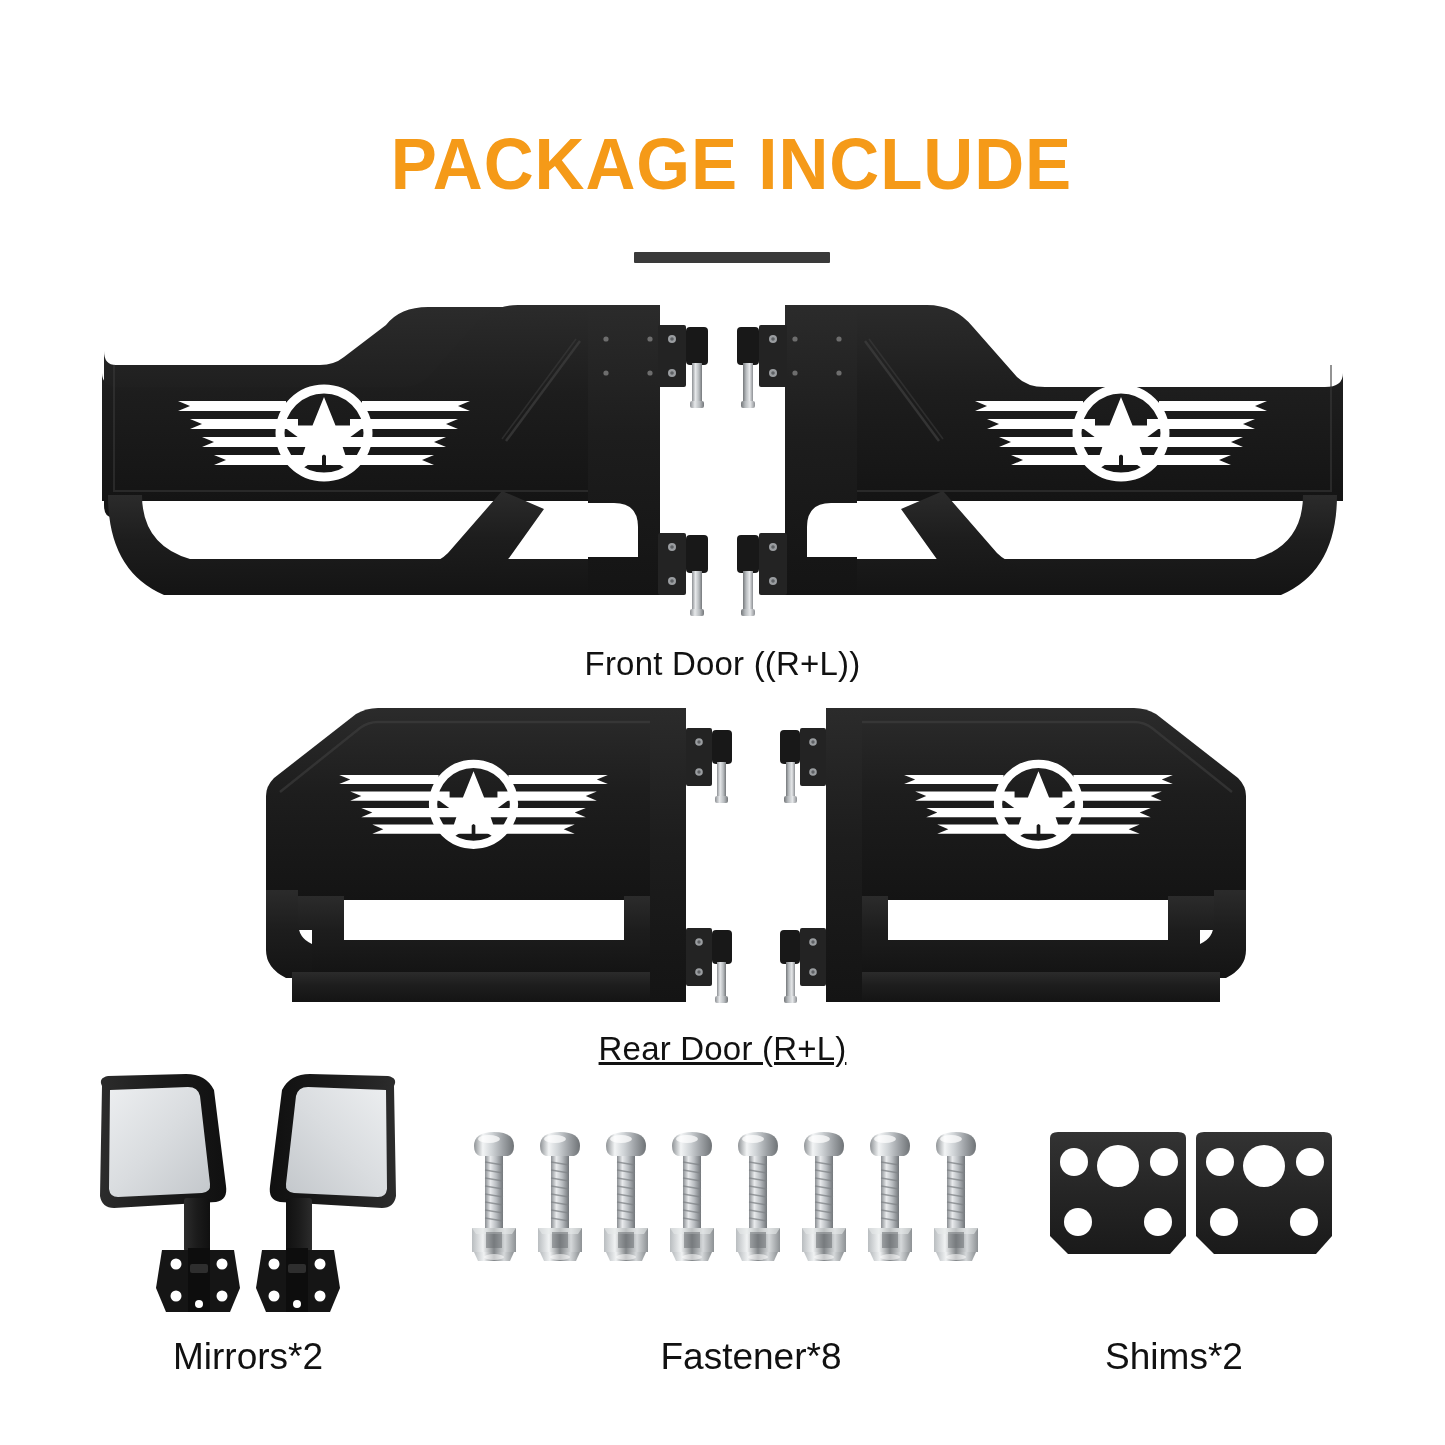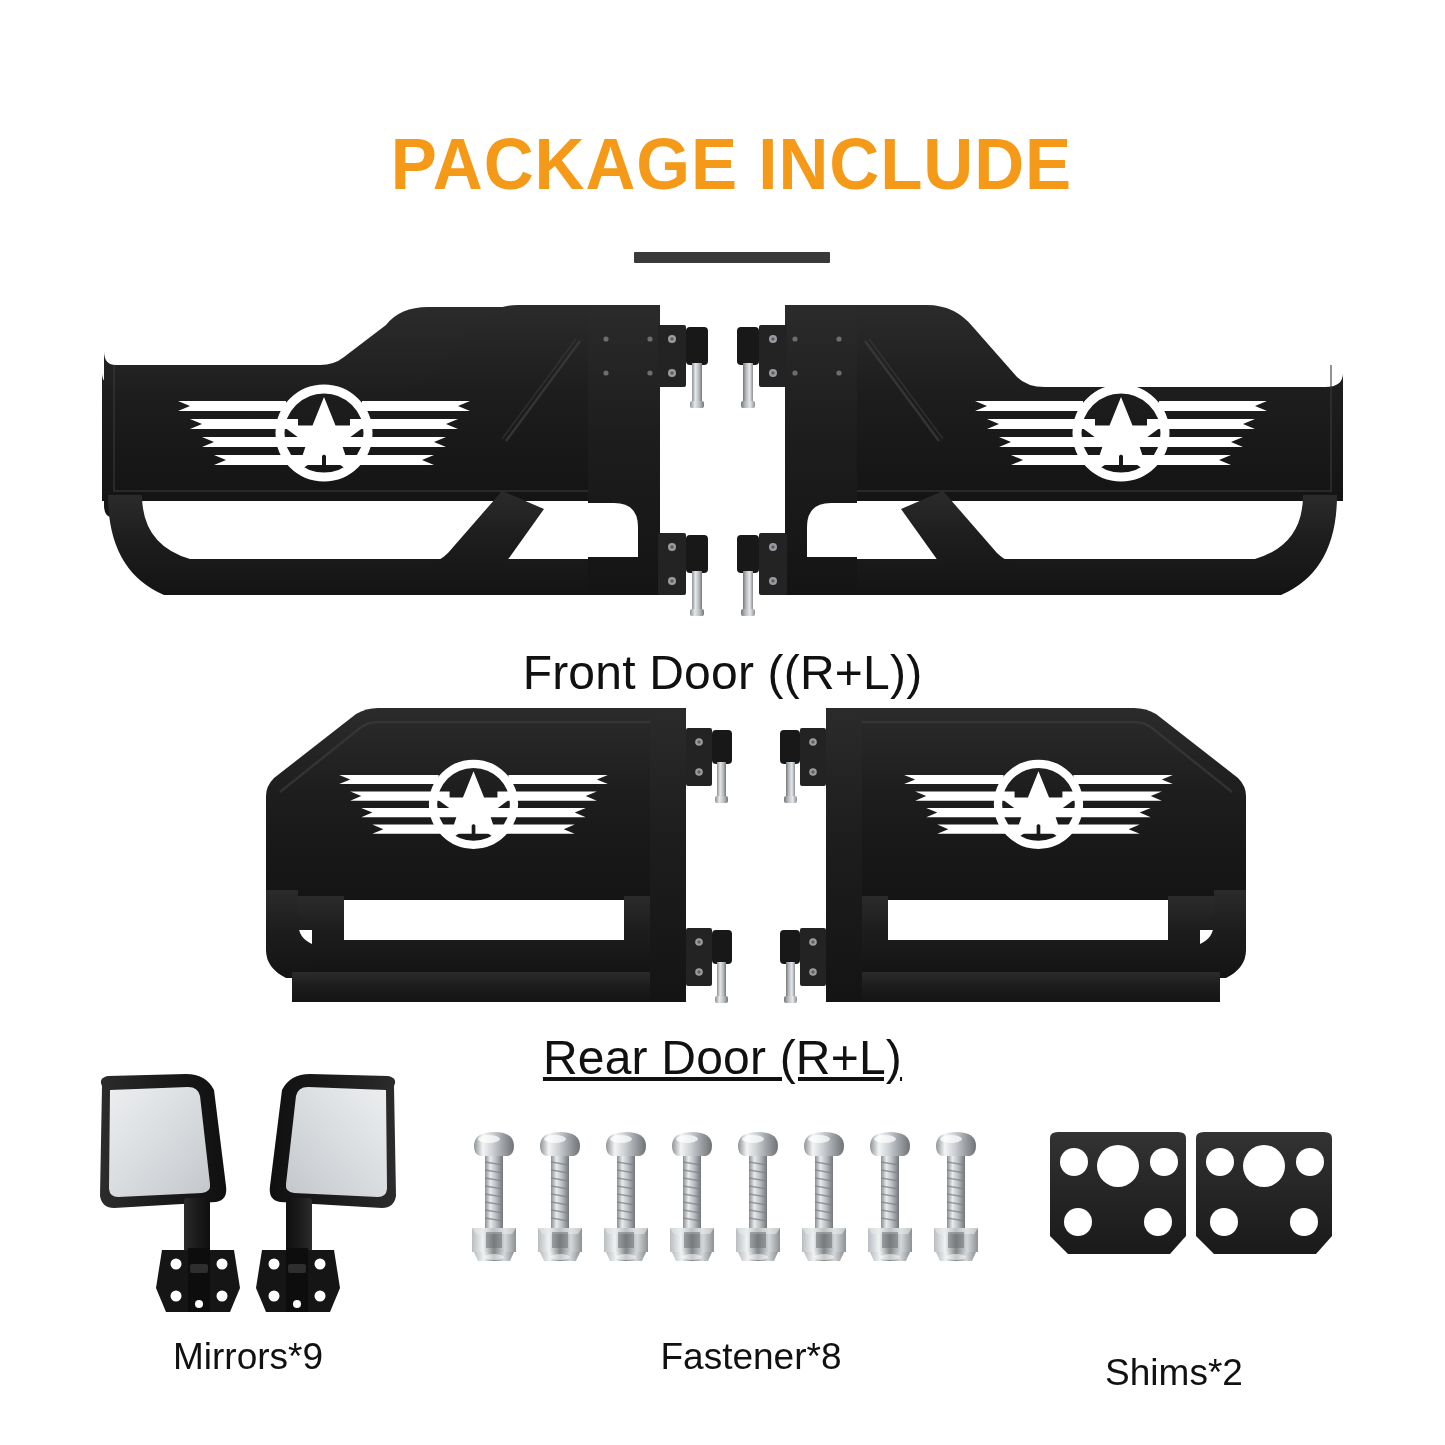--- a/index.html
+++ b/index.html
@@ -42,21 +42,21 @@
     margin: 52px auto 0 auto;
     border-radius: 1px;
   }
 
   
   .caption {
     position: absolute;
     width: 1445px;
     left: 0;
     text-align: center;
-    font-size: 48px;
+    font-size: 33px;
     color: #111111;
     letter-spacing: 0.2px;
     white-space: nowrap;
   }
   .caption-sm {
     position: absolute;
     text-align: center;
     font-size: 37px;
     color: #111111;
     white-space: nowrap;
@@ -472,15 +472,15 @@
         <circle cx="34" cy="92" r="14" fill="#ffffff"></circle>
         <circle cx="114" cy="92" r="14" fill="#ffffff"></circle>
       </g>
     </defs>
 
     <use href="#shim" x="0" y="8"></use>
     <use href="#shim" x="146" y="8"></use>
   </svg>
 </div>
 
-<div class="caption-sm" style="top:1336px; left:88px; width:320px;">Mirrors*9</div>
+<div class="caption-sm" style="top:1336px; left:88px; width:320px;">Mirrors*2</div>
 <div class="caption-sm" style="top:1336px; left:486px; width:530px;">Fastener*8</div>
-<div class="caption-sm" style="top:1336px; left:1034px; width:280px;margin-top:16px;">Shims*2</div>
+<div class="caption-sm" style="top:1336px; left:1034px; width:280px;">Shims*2</div>
 
 </body></html>

